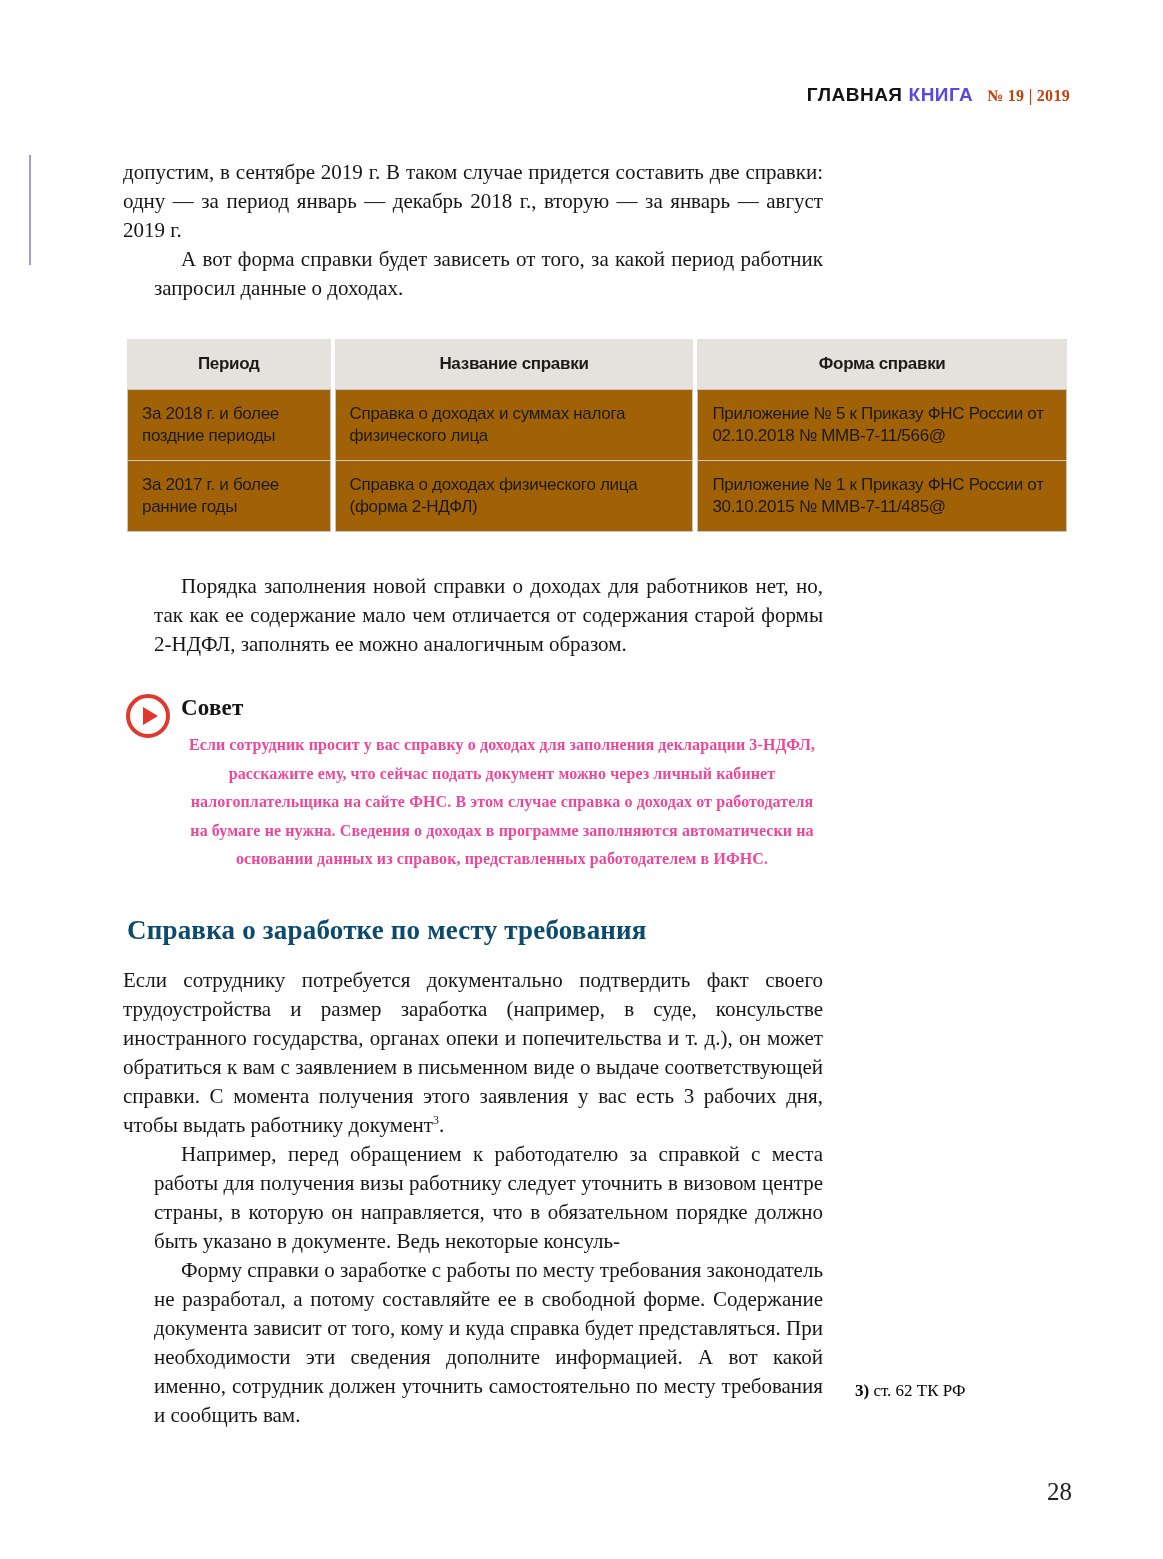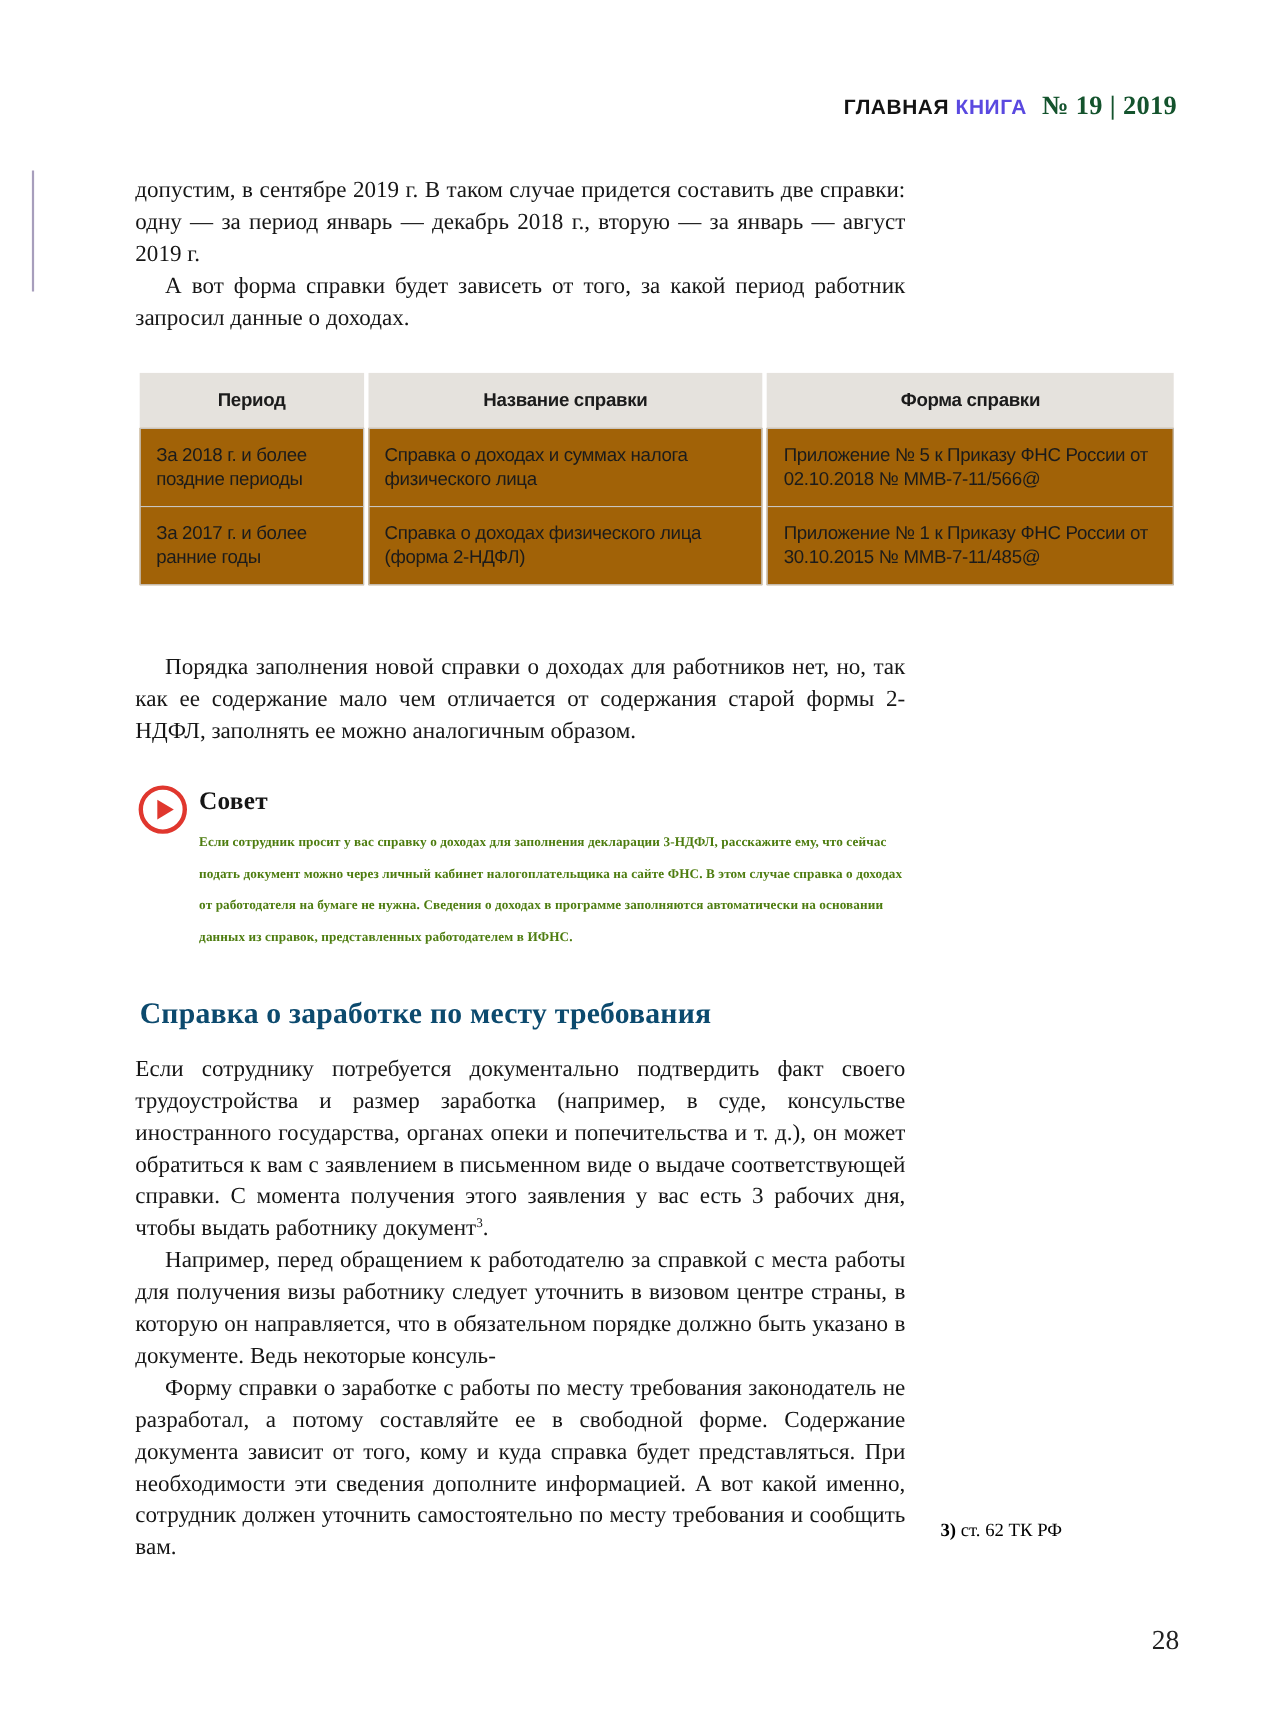--- a/index.html
+++ b/index.html
@@ -15,38 +15,38 @@
   .masthead{
     position:absolute;top:84px;right:93px;
     font-family:"Liberation Sans", sans-serif;
     font-weight:bold;font-size:19px;letter-spacing:.5px;
     white-space:nowrap;
   }
   .brand-black{color:#131313;}
   .brand-accent{color:#5a49e0;margin-left:6px;}
   .issue{
     font-family:"Liberation Serif", serif;
-    font-size:24px;color:#14532d;margin-left:8px;letter-spacing:.3px;
+    font-size:16px;color:#c2410c;margin-left:8px;letter-spacing:.3px;
   }
   
   .left-rule{
     position:absolute;left:29px;top:155px;width:2px;height:110px;
     background:#a79ebc;
   }
   
   .main{position:absolute;left:123px;top:158px;width:700px;}
   p.body{
     margin:0;font-size:21px;line-height:29px;text-align:justify;
   }
-  p.indent{text-indent:27px;}
+  p.indent{text-indent:27px;margin-left:31px;}
   sup{font-size:12px;line-height:0;}
   
   table.ref{
     width:948px;
-    margin:36px 0 60px 0;
+    margin:36px 0 40px 0;
     border-collapse:separate;border-spacing:4px 0;
     font-family:"Liberation Sans", sans-serif;
     font-size:17px;letter-spacing:-0.3px;line-height:22px;
     color:#1b1b1b;
   }
   table.ref th{
     background:#e5e2dd;font-weight:bold;text-align:center;
     height:50px;padding:0 10px;border:0;
   }
   table.ref td{
@@ -62,22 +62,22 @@
   
   .tip{display:flex;margin:34px 0 0 2px;}
   .tip-icon{flex:0 0 46px;margin-right:10px;}
   .tip-icon svg{display:block;}
   .tip-content{width:655px;}
   .tip-title{
     font-weight:bold;font-size:23px;line-height:26px;
     margin:2px 0 10px 0;letter-spacing:.2px;
   }
   .tip-body{
-    font-weight:bold;font-size:12px;line-height:28.5px;
-    letter-spacing:.1px;text-align:left;color:#4d7c0f;
+    font-weight:bold;font-size:16px;line-height:28.5px;
+    letter-spacing:.1px;text-align:center;color:#ec4899;
   }
   
   h2.section-heading{
     margin:40px 0 20px 4px;
     font-size:27px;line-height:32px;font-weight:bold;
     letter-spacing:.2px;color:#0c4a6e;
   }
   
   .footnote{
     position:absolute;left:855px;top:1381px;

